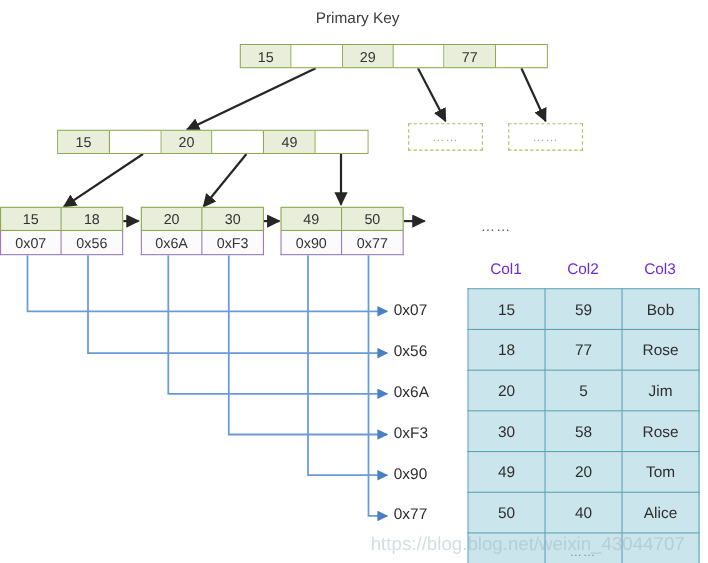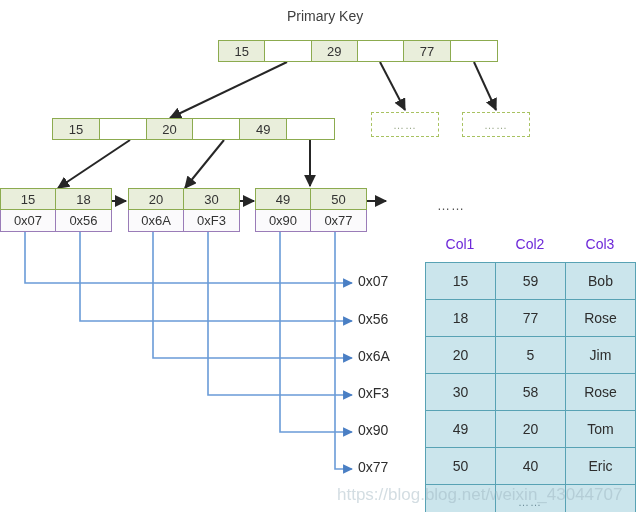--- a/index.html
+++ b/index.html
@@ -283,21 +283,21 @@
           <td>Rose</td>
         </tr>
         <tr>
           <td>49</td>
           <td>20</td>
           <td>Tom</td>
         </tr>
         <tr>
           <td>50</td>
           <td>40</td>
-          <td>Eric</td>
+          <td>Alice</td>
         </tr>
         <tr>
           <td></td>
           <td></td>
           <td></td>
         </tr>
       </tbody>
   </table>
 
   <div class="tbl-dots" style="left:425px; top:496px;">……</div>

